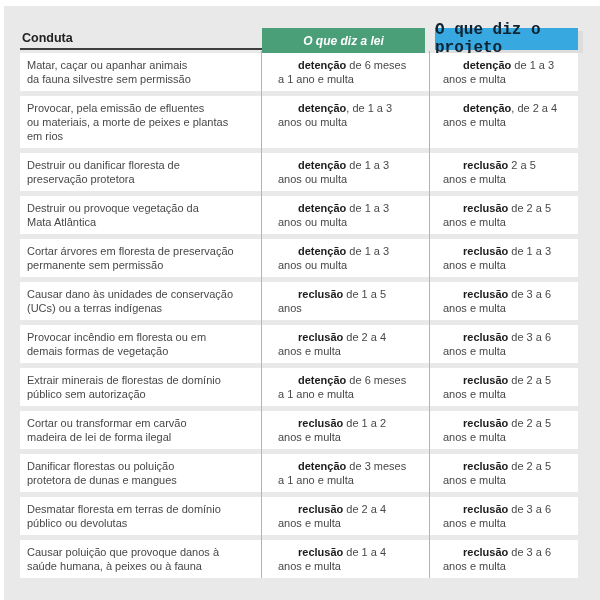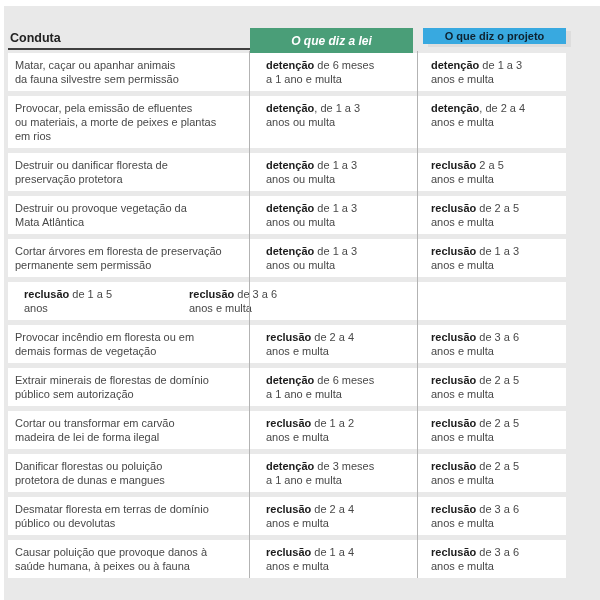--- a/index.html
+++ b/index.html
@@ -14,21 +14,21 @@
   .panel {
     position: absolute;
     left: 4px;
     top: 6px;
     right: 0;
     bottom: 0;
     background: var(--page-bg, #e9e9e9);
   }
   .table-wrap {
     position: absolute;
-    left: 4px;  
+    left: 16px;  
     top: 22px;   
     width: 558px;
   }
   .header-row {
     display: flex;
     height: 22px;
   }
   .hcol1 {
     width: 242px;
     box-sizing: border-box;
@@ -48,30 +48,31 @@
     background: var(--law-header-bg, #4a9e78);
     color: var(--law-header-text, #ffffff);
     display: flex;
     align-items: center;
     justify-content: center;
     font-size: 12px;
     font-weight: bold;
     font-style: italic;
   }
   .hdr-project {
-    height: 16px;
+    height: 22px;
     margin-left: 5px;
     background: var(--project-header-bg, #38a9e0);
     color: var(--project-header-text, #0e2331);
     display: flex;
     align-items: center;
     justify-content: center;
-    font-size: 11px;
+    font-size: 16px;
     font-weight: bold;
     box-shadow: 5px 3px 0 rgba(0,0,0,0.05);
+    font-family: Liberation Mono, monospace;
   }
   .rows {
     position: relative;
     margin-top: 3px;
     display: flex;
     flex-direction: column;
     gap: 5px;
   }
   .divider {
     position: absolute;
@@ -95,20 +96,21 @@
     line-height: 14px;
     color: var(--body-text, #484848);
     white-space: pre-line;
   }
   .cell.conduct { width: 242px; padding: 0 14px 0 7px; }
   .cell.law     { width: 168px; padding: 0 6px 0 16px; }
   .cell.project { width: 148px; padding: 0 2px 0 13px; }
   .b {
     font-weight: bold;
     color: var(--bold-text, #1c1c1c);
+    margin-left: 20px;
   }
 </style>
 </head>
 <body>
 
 <div class="panel">
   <div class="table-wrap">
 
     <div class="header-row">
       <div class="hcol1">Conduta</div>
@@ -164,20 +166,22 @@
   <div class="row">
     <div class="cell conduct">Cortar árvores em floresta de preservação
 permanente sem permissão</div>
     <div class="cell law"><span class="b">detenção</span><span> de 1 a 3
 anos ou multa</span></div>
     <div class="cell project"><span class="b">reclusão</span><span> de 1 a 3
 anos e multa</span></div>
   </div>
 
   <div class="row">
+    <div class="cell conduct">Causar dano às unidades de conservação
+(UCs) ou a terras indígenas</div>
     <div class="cell law"><span class="b">reclusão</span><span> de 1 a 5
 anos</span></div>
     <div class="cell project"><span class="b">reclusão</span><span> de 3 a 6
 anos e multa</span></div>
   </div>
 
   <div class="row">
     <div class="cell conduct">Provocar incêndio em floresta ou em
 demais formas de vegetação</div>
     <div class="cell law"><span class="b">reclusão</span><span> de 2 a 4

